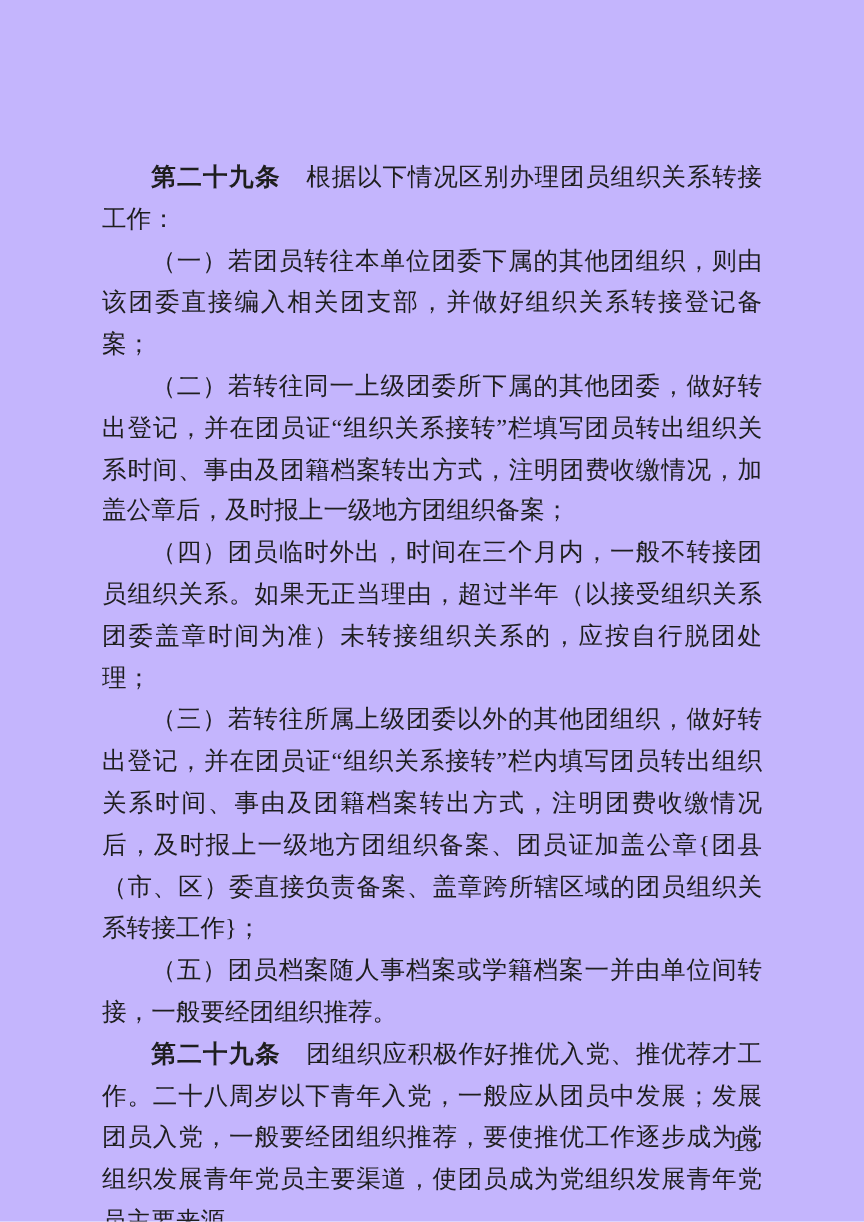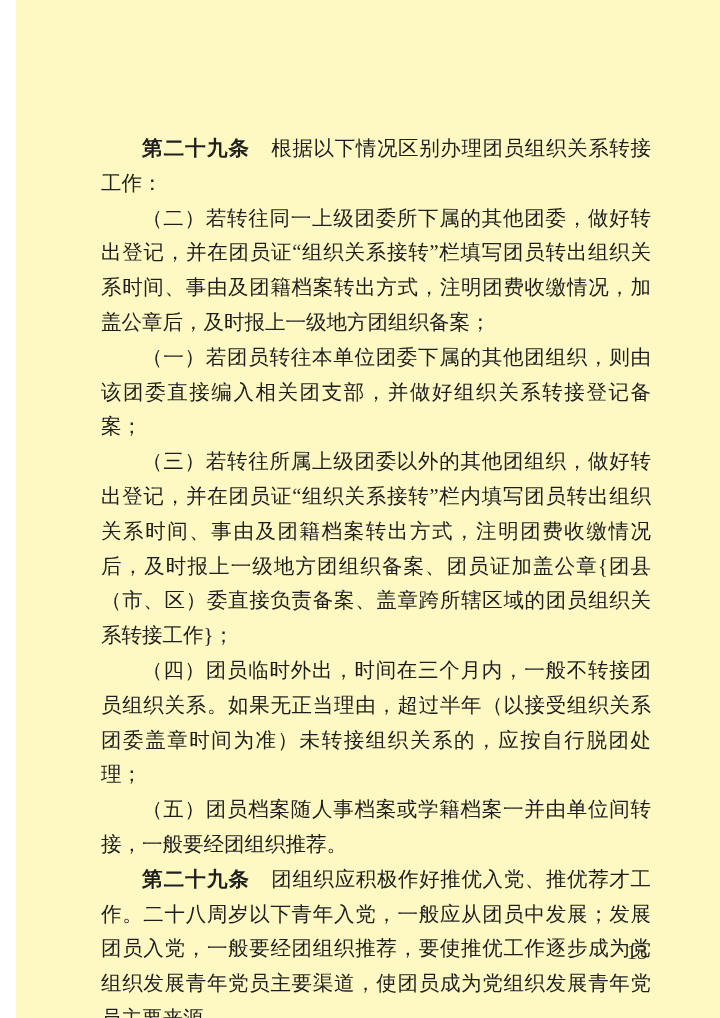--- a/index.html
+++ b/index.html
@@ -10,22 +10,21 @@
     width: 720px;
     height: 1018px;
     background: #ffffff;
     position: relative;
     overflow: hidden;
     font-family: "Liberation Serif", "DejaVu Serif", serif;
   }
   .page {
     position: absolute;
     inset: 0;
-    background: #fef9c3;
-    margin-left: 16px;
+    background: #c4b5fd;
   }
   .content {
     position: absolute;
     left: 85px;
     top: 131px;
     width: 550px;
     color: #1e1e1e;
     font-size: 20.5px;
     line-height: 34.8px;
     text-align: justify;
@@ -50,21 +49,21 @@
     line-height: 22px;
     color: #2b2b2b;
   }
 </style>
 </head>
 <body>
 
 <div class="page">
   <div class="content">
     <p><b>第二十九条</b><span>　根据以下情况区别办理团员组织关系转接工作：</span></p>
+    <p><b></b><span>（一）若团员转往本单位团委下属的其他团组织，则由该团委直接编入相关团支部，并做好组织关系转接登记备案；</span></p>
     <p><b></b><span>（二）若转往同一上级团委所下属的其他团委，做好转出登记，并在团员证“组织关系接转”栏填写团员转出组织关系时间、事由及团籍档案转出方式，注明团费收缴情况，加盖公章后，及时报上一级地方团组织备案；</span></p>
-    <p><b></b><span>（一）若团员转往本单位团委下属的其他团组织，则由该团委直接编入相关团支部，并做好组织关系转接登记备案；</span></p>
+    <p><b></b><span>（四）团员临时外出，时间在三个月内，一般不转接团员组织关系。如果无正当理由，超过半年（以接受组织关系团委盖章时间为准）未转接组织关系的，应按自行脱团处理；</span></p>
     <p><b></b><span>（三）若转往所属上级团委以外的其他团组织，做好转出登记，并在团员证“组织关系接转”栏内填写团员转出组织关系时间、事由及团籍档案转出方式，注明团费收缴情况后，及时报上一级地方团组织备案、团员证加盖公章{团县（市、区）委直接负责备案、盖章跨所辖区域的团员组织关系转接工作}；</span></p>
-    <p><b></b><span>（四）团员临时外出，时间在三个月内，一般不转接团员组织关系。如果无正当理由，超过半年（以接受组织关系团委盖章时间为准）未转接组织关系的，应按自行脱团处理；</span></p>
     <p><b></b><span>（五）团员档案随人事档案或学籍档案一并由单位间转接，一般要经团组织推荐。</span></p>
     <p><b>第二十九条</b><span>　团组织应积极作好推优入党、推优荐才工作。二十八周岁以下青年入党，一般应从团员中发展；发展团员入党，一般要经团组织推荐，要使推优工作逐步成为党组织发展青年党员主要渠道，使团员成为党组织发展青年党员主要来源。</span></p>
   </div>
   <div class="page-number">13</div>
 </div>
 
 </body></html>

